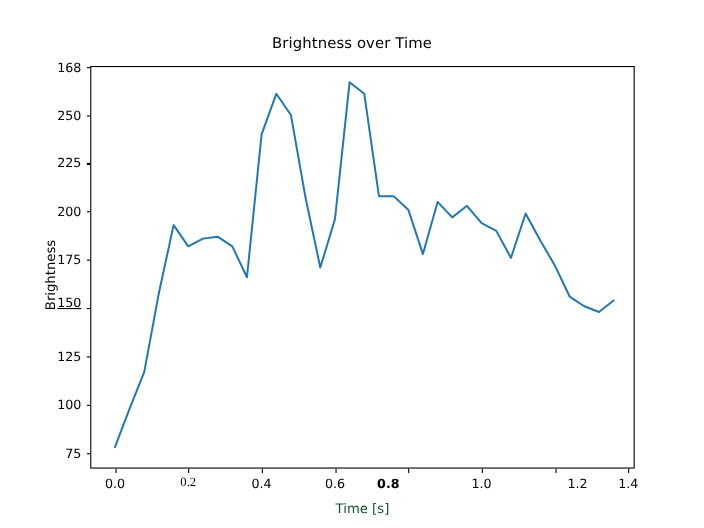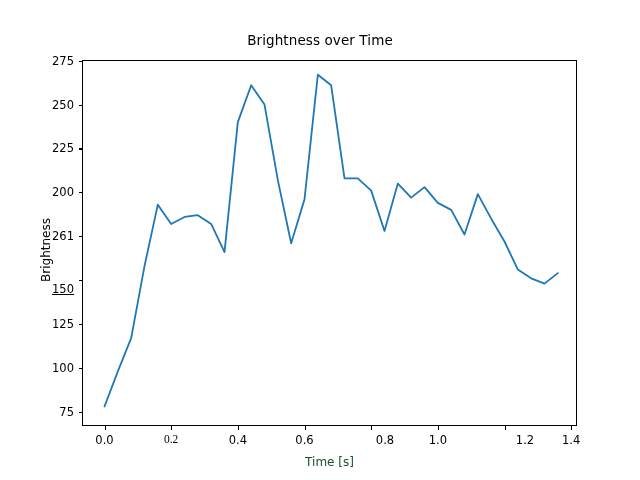--- a/index.html
+++ b/index.html
@@ -117,41 +117,41 @@
     <svg id="series-svg" viewBox="0 0 495 366" preserveAspectRatio="none">
       <polyline id="series-path" fill="none" stroke="#1f77b4" stroke-width="1.8" stroke-linejoin="round" stroke-linecap="round" points="22.50,346.52 35.83,311.41 49.17,278.05 62.50,206.08 75.83,144.64 89.17,163.95 102.50,156.93 115.83,155.18 129.17,163.95 142.50,192.04 155.83,62.14 169.17,25.28 182.50,44.59 195.83,120.07 209.17,183.26 222.50,139.38 235.83,14.75 249.17,25.28 262.50,118.31 275.83,118.31 289.17,130.60 302.50,170.98 315.83,123.58 329.17,137.62 342.50,127.09 355.83,142.89 369.17,149.91 382.50,174.49 395.83,134.11 409.17,158.69 422.50,181.51 435.83,209.59 449.17,218.37 462.50,223.64 475.83,213.11"></polyline>
     </svg>
   <div class="tick-mark ytick-mark" style="top: 351.78px;"></div>
       <div class="tick-label ytick-label" style="top: 351.78px; left: -56px; width: 48px;">75</div>
       <div class="tick-mark ytick-mark" style="top: 307.9px;"></div>
       <div class="tick-label ytick-label" style="top: 307.9px; left: -56px; width: 48px;">100</div>
       <div class="tick-mark ytick-mark" style="top: 264.01px;"></div>
       <div class="tick-label ytick-label" style="top: 264.01px; left: -56px; width: 48px;">125</div>
       <div class="tick-mark ytick-mark" style="top: 220.13px;"></div>
-      <div class="tick-label ytick-label" style="top: 229px; left: -56px; width: 48px; text-decoration: underline;">150</div>
+      <div class="tick-label ytick-label" style="top: 215px; left: -56px; width: 48px; text-decoration: underline;">150</div>
       <div class="tick-mark ytick-mark" style="top: 176.24px;"></div>
-      <div class="tick-label ytick-label" style="top: 176.24px; left: -56px; width: 48px;">261</div>
+      <div class="tick-label ytick-label" style="top: 176.24px; left: -56px; width: 48px;">175</div>
       <div class="tick-mark ytick-mark" style="top: 132.36px;"></div>
       <div class="tick-label ytick-label" style="top: 132.36px; left: -56px; width: 48px;">200</div>
       <div class="tick-mark ytick-mark" style="top: 88.47px;"></div>
       <div class="tick-label ytick-label" style="top: 88.47px; left: -56px; width: 48px;">225</div>
       <div class="tick-mark ytick-mark" style="top: 44.59px;"></div>
       <div class="tick-label ytick-label" style="top: 44.59px; left: -56px; width: 48px;">250</div>
       <div class="tick-mark ytick-mark" style="top: 0.7px;"></div>
-      <div class="tick-label ytick-label" style="top: 0.7px; left: -56px; width: 48px;">275</div>
+      <div class="tick-label ytick-label" style="top: 0.7px; left: -56px; width: 48px;">168</div>
       <div class="tick-mark xtick-mark" style="left: 22.5px;"></div>
       <div class="tick-label xtick-label" style="left: 22.5px; top: 373px;">0.0</div>
       <div class="tick-mark xtick-mark" style="left: 89.17px;"></div>
       <div class="tick-label xtick-label" style="left: 89.17px; top: 373px; font-family: Liberation Serif, serif;">0.2</div>
       <div class="tick-mark xtick-mark" style="left: 155.83px;"></div>
       <div class="tick-label xtick-label" style="left: 155.83px; top: 373px;">0.4</div>
       <div class="tick-mark xtick-mark" style="left: 222.5px;"></div>
       <div class="tick-label xtick-label" style="left: 222.5px; top: 373px;">0.6</div>
       <div class="tick-mark xtick-mark" style="left: 289.17px;"></div>
-      <div class="tick-label xtick-label" style="left: 303px; top: 373px;">0.8</div>
+      <div class="tick-label xtick-label" style="left: 271px; top: 373px; font-weight: bold;">0.8</div>
       <div class="tick-mark xtick-mark" style="left: 355.83px;"></div>
       <div class="tick-label xtick-label" style="left: 355.83px; top: 373px;">1.0</div>
       <div class="tick-mark xtick-mark" style="left: 422.5px;"></div>
       <div class="tick-label xtick-label" style="left: 443px; top: 373px;">1.2</div>
       <div class="tick-mark xtick-mark" style="left: 489.17px;"></div>
       <div class="tick-label xtick-label" style="left: 489.17px; top: 373px;">1.4</div>
     </div>
 
 </div>
 

